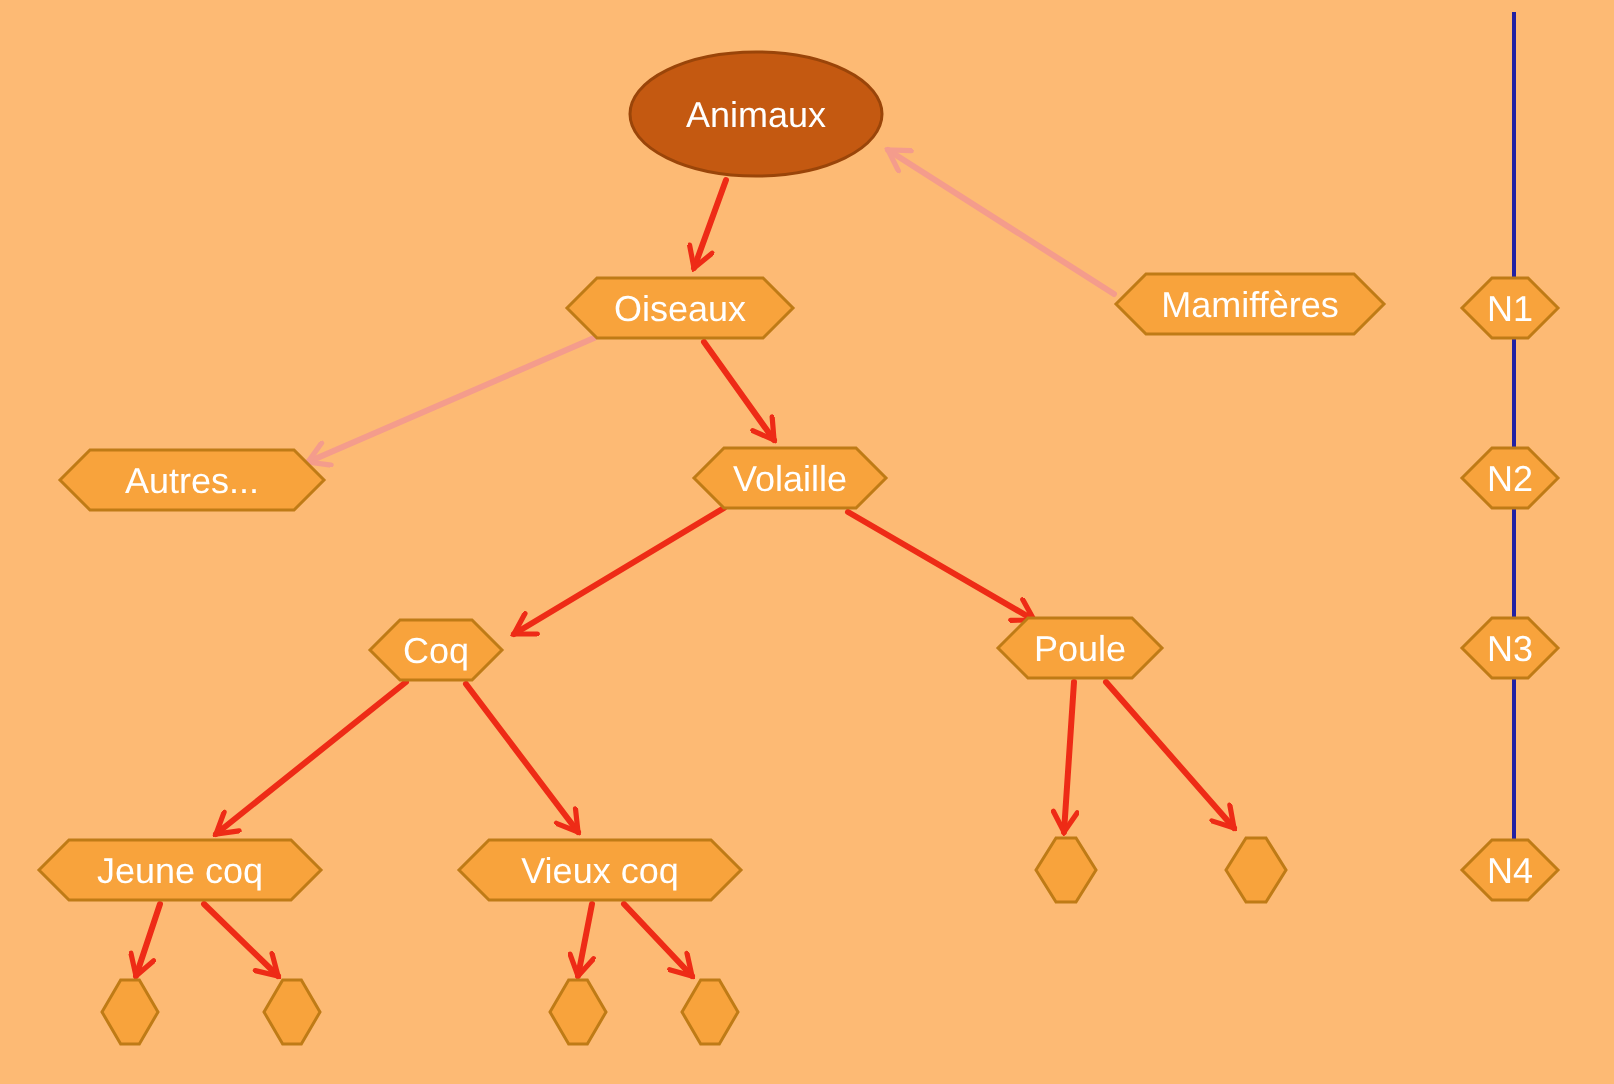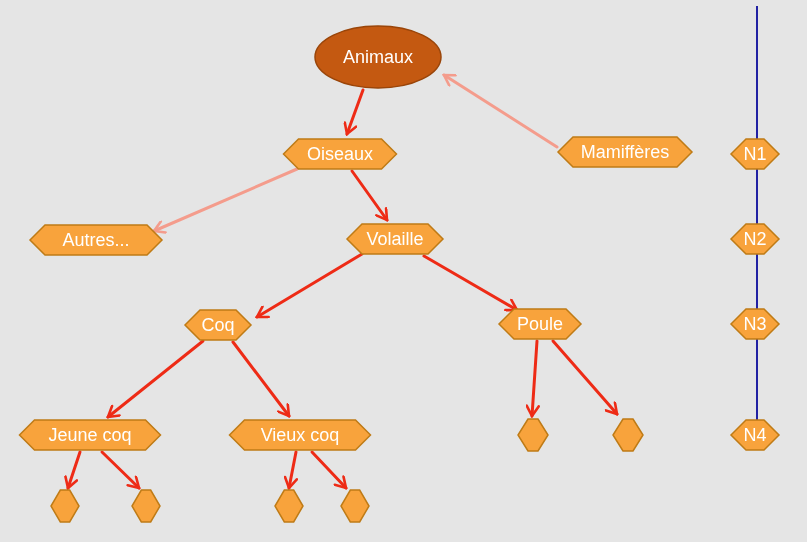--- a/index.html
+++ b/index.html
@@ -4,21 +4,21 @@
 <style>
   html, body {
     margin: 0;
     padding: 0;
     background: #ffffff;
   }
   .page {
     width: 807px;
     height: 542px;
     position: relative;
-    background: #e5e5e5;
+    background: #fdba74;
     overflow: hidden;
   }
   svg {
     display: block;
   }
   svg text {
     font-family: "Liberation Sans", "DejaVu Sans", sans-serif;
     font-size: 18px;
     user-select: none;
   }

